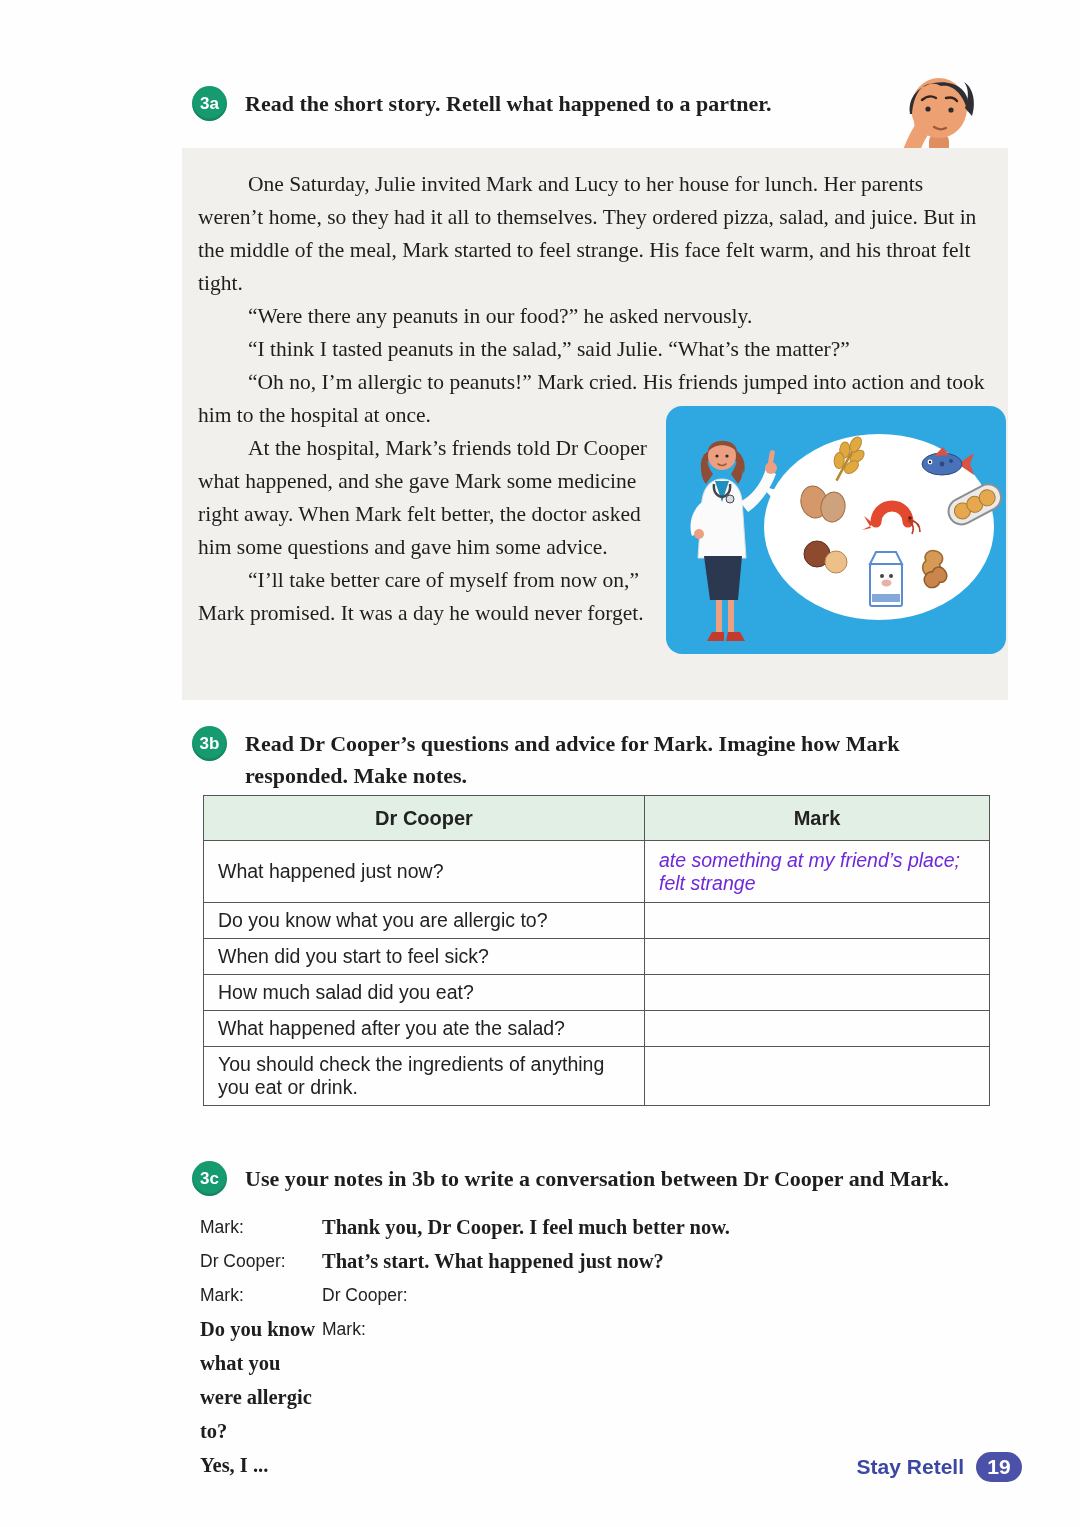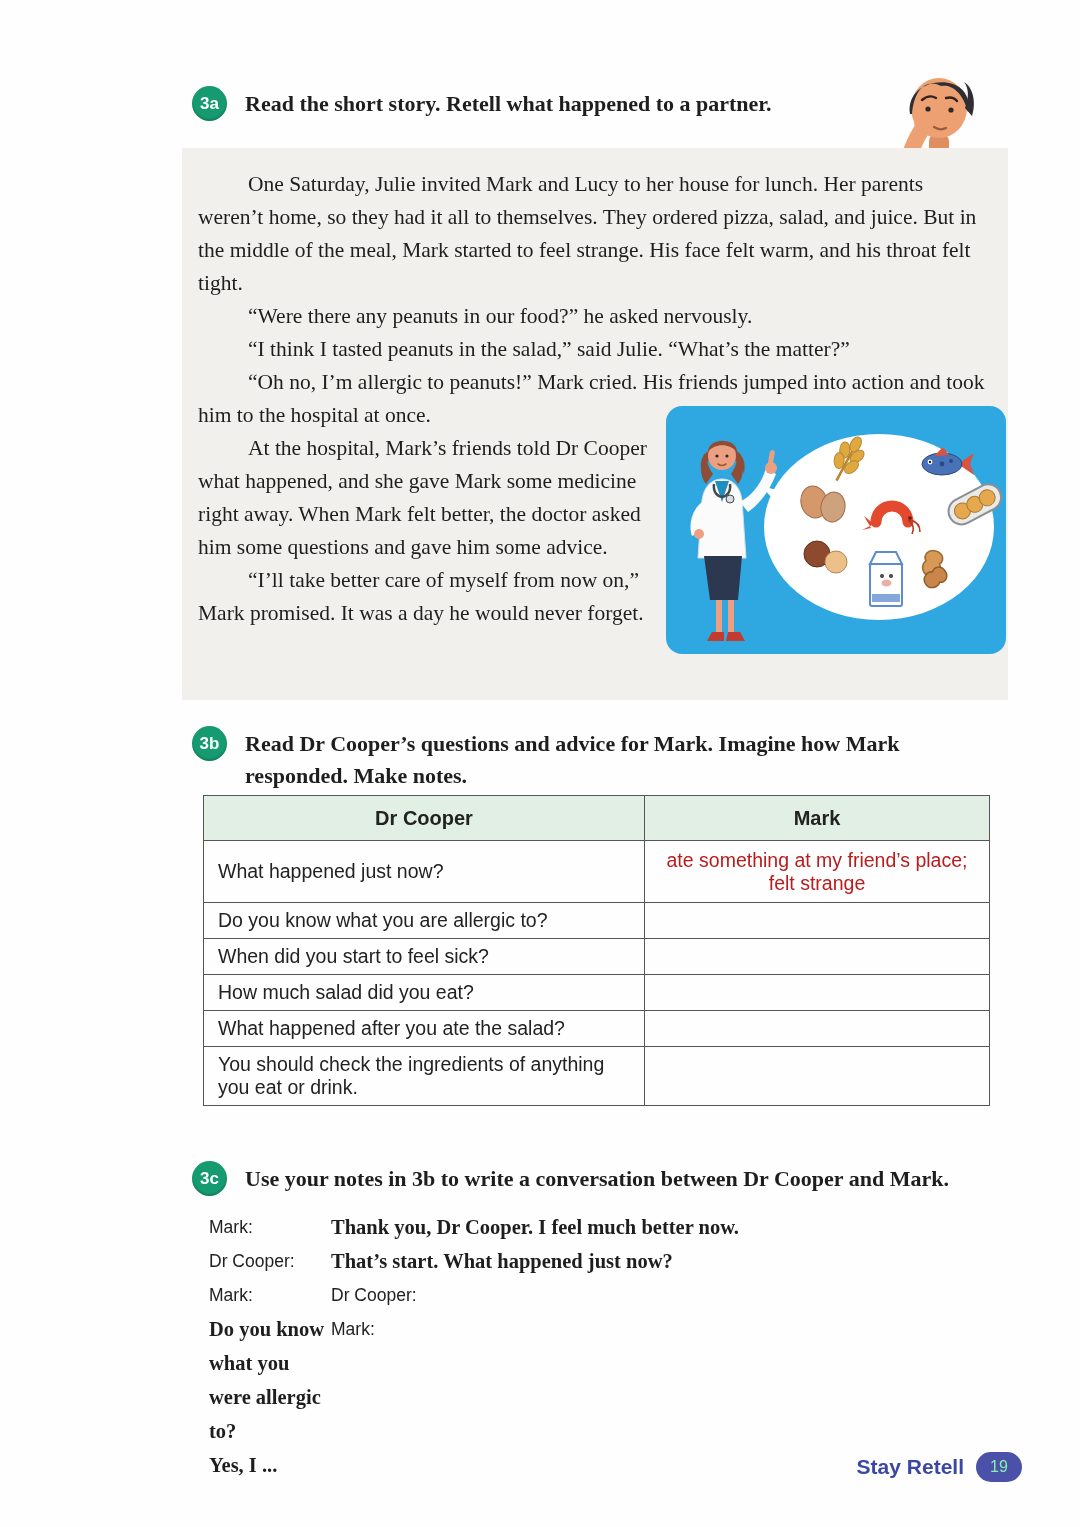--- a/index.html
+++ b/index.html
@@ -18,35 +18,35 @@
   .story p{margin:0;text-indent:50px;}
   .story .narrow{width:468px;}
   .doctor-panel{position:absolute;right:2px;top:258px;width:340px;height:248px;}
   .boy{position:absolute;left:872px;top:56px;width:134px;height:170px;}
   
   .notes-table{position:absolute;left:203px;top:795px;width:787px;border-collapse:collapse;
                font-family:"Liberation Sans",sans-serif;font-size:19.5px;color:#222;}
   .notes-table th,.notes-table td{border:1.6px solid #555;padding:6px 14px;vertical-align:middle;text-align:left;}
   .notes-table th{background:#e2efe5;font-size:20px;text-align:center;height:32px;font-weight:bold;}
   .notes-table .q{width:412px;}
-  .notes-table .ans{color:#b91c1c;text-align:center;}
+  .notes-table .ans{font-style:italic;color:#6d28d9;}
   .row-tall{height:62px;}
   .row-std{height:30px;}
   .row-two{height:56px;}
   
   .conversation{position:absolute;left:200px;top:1210px;width:812px;display:grid;
-                grid-template-columns:122px 1fr;column-gap:0;font-size:20.5px;line-height:34px;margin-left:9px;}
+                grid-template-columns:122px 1fr;column-gap:0;font-size:20.5px;line-height:34px;}
   .speaker{font-family:"Liberation Sans",sans-serif;font-size:17.5px;line-height:34px;color:#222;}
   .line-text{font-family:"Liberation Serif",serif;font-weight:bold;}
   
   .footer{position:absolute;right:58px;top:1452px;display:flex;align-items:center;gap:12px;
           font-family:"Liberation Sans",sans-serif;}
   .unit-label{color:#3a47a3;font-weight:bold;font-size:21px;}
-  .page-badge{width:46px;height:30px;border-radius:15px;background:#4b51a9;color:#86efac;
-              font-size:16px;display:flex;align-items:center;justify-content:center;}
+  .page-badge{width:46px;height:30px;border-radius:15px;background:#4b51a9;color:#ffffff;
+              font-size:21px;display:flex;align-items:center;justify-content:center;font-weight:bold;}
 </style>
 </head>
 <body>
 
 <div class="page">
 
   <div class="ex-header" style="left:148px;top:88px;width:760px;">
     <span class="badge">3a</span>
     <h2 class="ex-title">Read the short story. Retell what happened to a partner.</h2>
   </div>

